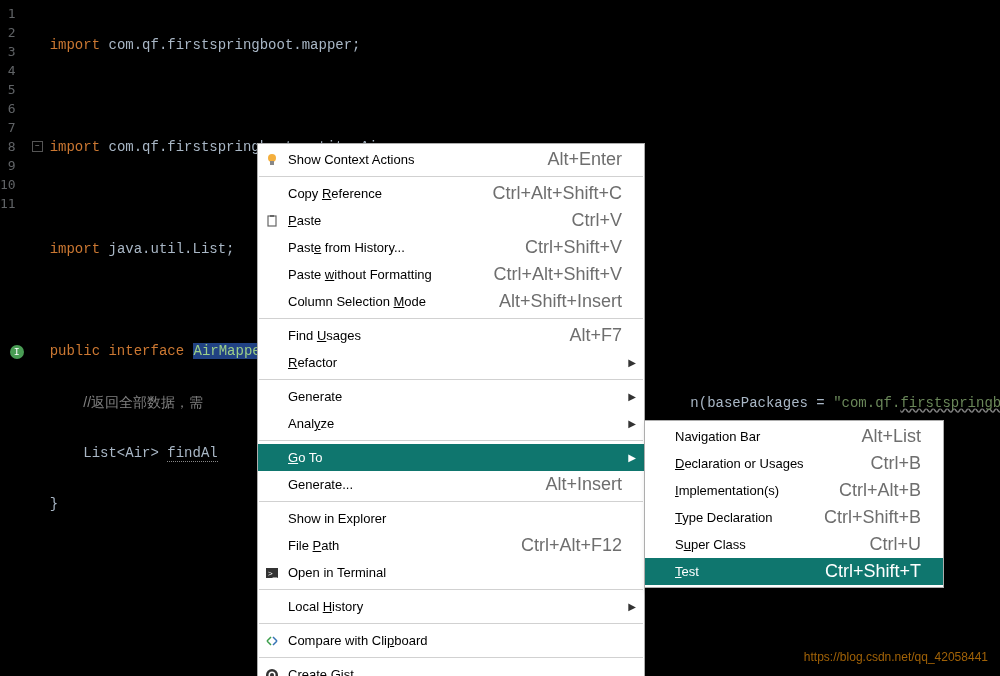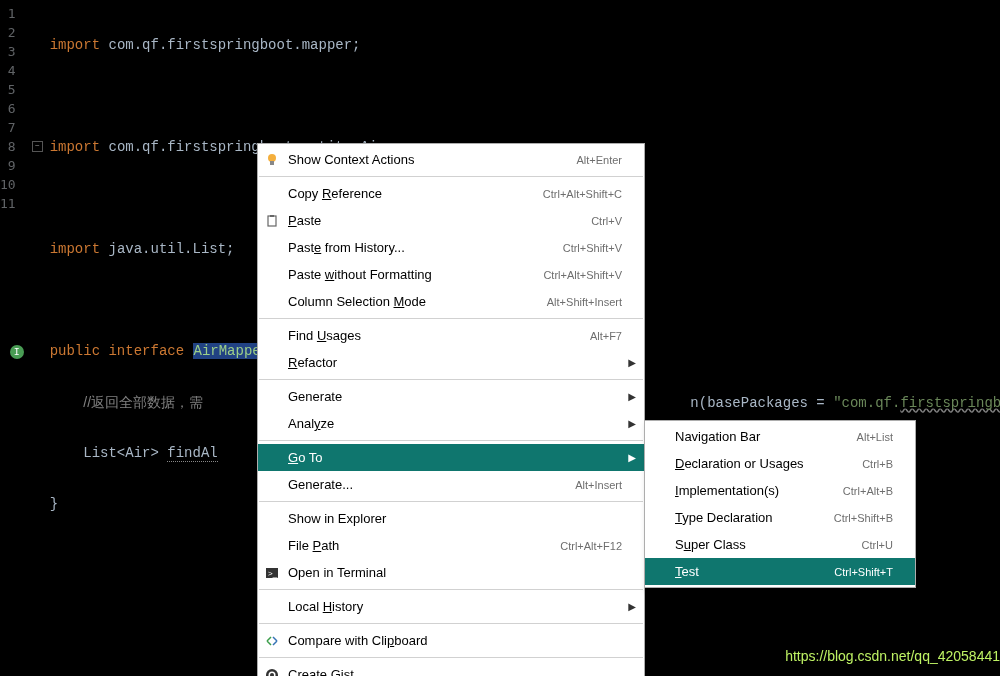--- a/index.html
+++ b/index.html
@@ -54,45 +54,45 @@
     background: #fff;
     border: 1px solid #adadad;
     box-shadow: 3px 3px 6px rgba(0,0,0,.3);
     color: #000;
     font-family: "Segoe UI", sans-serif;
     font-size: 13px;
     padding: 2px 0;
     z-index: 10;
   }
   .main-menu { left: 257px; top: 143px; width: 388px; }
-  .sub-menu  { left: 644px; top: 420px; width: 272px; }
+  .sub-menu  { left: 644px; top: 420px; width: 300px; }
   .item {
     display: flex;
     align-items: center;
     height: 27px;
     padding: 0 22px 0 30px;
     cursor: default;
     position: relative;
     gap: 45px;
   }
   .item .lbl { flex: 1; }
-  .item .sc { color: #6e6e6e; font-size: 11px; }
+  .item .sc { color: #6e6e6e; font-size: 18px; }
   .item.highlight { background: #0f766e; color: #fff; }
   .item.highlight .sc { color: #fff; }
   .item .arrow { position: absolute; right: 8px; font-size: 10px; color: #333; }
   .item.highlight .arrow { color: #fff; }
   .sep { height: 1px; background: #d1d1d1; margin: 3px 1px; }
   .item .ico {
     position: absolute; left: 6px; width: 16px; height: 16px;
     display: flex; align-items: center; justify-content: center;
   }
   .mic { font-weight: normal; text-decoration: underline; }
   .watermark {
-    position: absolute; right: 0; bottom: 12px;
-    color: #bef264; font-size: 14px;
+    position: absolute; right: 12px; bottom: 12px;
+    color: #a16207; font-size: 12px;
     font-family: "Segoe UI", sans-serif;
   }
   .collapse-marker {
     position: absolute; left: -18px; top: 3px;
     width: 11px; height: 11px;
     border: 1px solid #555; color:#888;
     font-size: 9px; line-height: 9px; text-align:center;
   }
 </style>
 </head>

